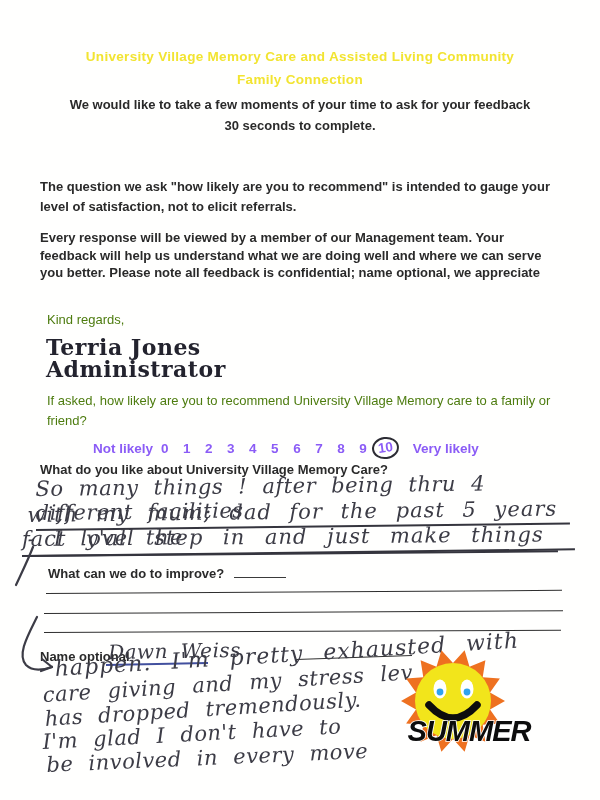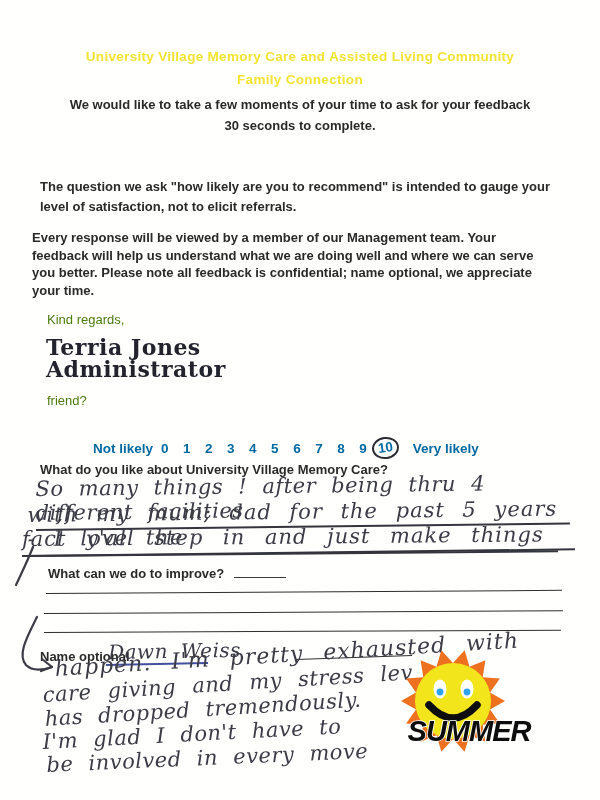--- a/index.html
+++ b/index.html
@@ -11,21 +11,21 @@
   .print{font-family:"Liberation Sans",sans-serif;color:#4d7c0f;}
   .center{text-align:center;}
   .title{color:#f2e431;font-weight:700;font-size:13.5px;line-height:23px;letter-spacing:.3px;}
   .intro{font-size:13px;font-weight:700;line-height:21px;}
   .para{font-size:13px;font-weight:700;}
   .soft{font-weight:400;}
   .script{font-family:"DejaVu Serif",serif;font-weight:700;color:#23232e;font-size:22px;line-height:22px;letter-spacing:.5px;}
   .hand{font-family:"DejaVu Serif",serif;font-style:italic;color:#3c3c46;}
   .ansline{border-bottom:2px solid #35353e;transform-origin:left bottom;}
   .rule{height:0;border-top:1.8px solid #2e2e2e;transform-origin:left top;}
-  .scale{display:flex;align-items:center;font-size:13.5px;font-weight:600;color:#0369a1;}
+  .scale{display:flex;align-items:center;font-size:13.5px;font-weight:600;color:#8b5cf6;}
   .scale .nums{display:flex;gap:14.5px;margin-left:8px;}
   .circled{display:inline-block;border:2px solid #2c2c34;border-radius:50%;padding:1px 4px 2px 4px;margin-left:5px;transform:rotate(-8deg);}
   .vlikely{margin-left:14px;}
   svg{display:block;}
 </style>
 </head>
 <body>
 
 <div class="page">
 
@@ -37,34 +37,34 @@
   <div class="abs intro center" style="top:94px;left:45px;width:510px;">
     <div>We would like to take a few moments of your time to ask for your feedback</div>
     <div>30 seconds to complete.</div>
   </div>
 
   <div class="abs para" style="top:177px;left:40px;width:530px;line-height:20px;">
     <div>The question we ask "how likely are you to recommend" is intended to gauge your</div>
     <div>level of satisfaction, not to elicit referrals.</div>
   </div>
 
-  <div class="abs para" style="top:229px;left:32px;width:535px;line-height:17.5px;">
+  <div class="abs para" style="top:229px;left:40px;width:535px;line-height:17.5px;">
     <div>Every response will be viewed by a member of our Management team. Your</div>
     <div>feedback will help us understand what we are doing well and where we can serve</div>
     <div>you better. Please note all feedback is confidential; name optional, we appreciate</div>
-    <div>your time.</div>
   </div>
 
   <div class="abs print soft" style="top:312px;left:47px;font-size:13px;">Kind regards,</div>
   <div class="abs script" style="top:336px;left:46px;">
     <div>Terria Jones</div>
     <div>Administrator</div>
   </div>
 
   <div class="abs print soft" style="top:391px;left:47px;width:525px;font-size:13px;line-height:20px;">
+    <div>If asked, how likely are you to recommend University Village Memory care to a family or</div>
     <div>friend?</div>
   </div>
 
   <div class="abs scale" style="top:437px;left:93px;">
     <span>Not likely</span>
     <span class="nums">
       <span>0</span>
       <span>1</span>
       <span>2</span>
       <span>3</span>

